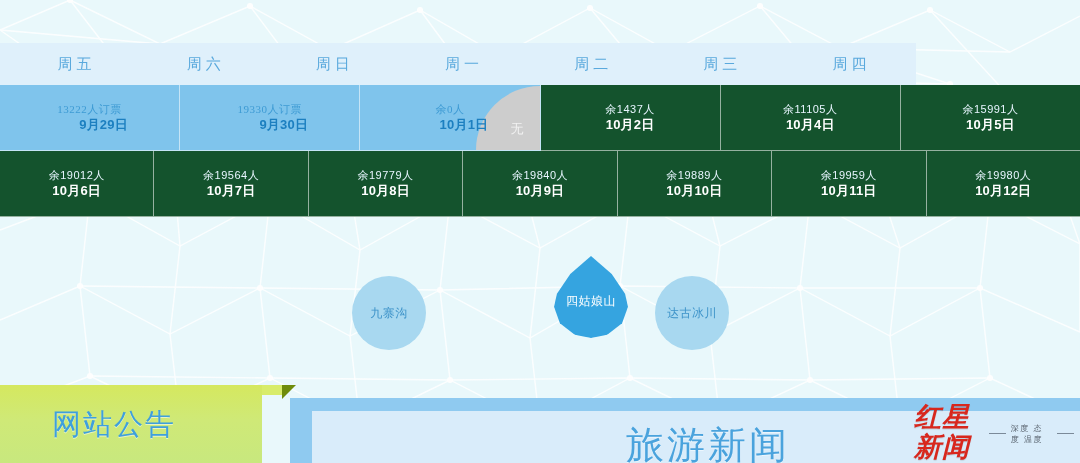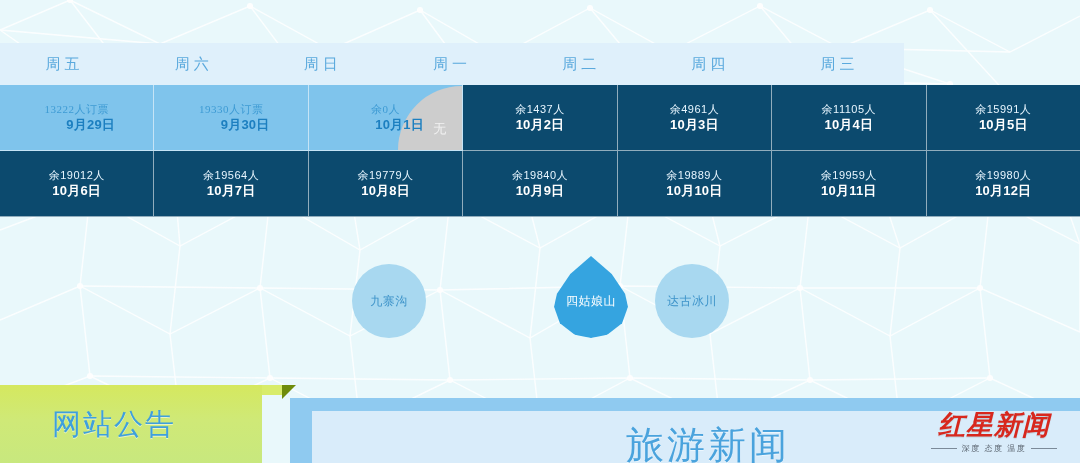--- a/index.html
+++ b/index.html
@@ -20,39 +20,39 @@
   .title{
     position:absolute;left:8px;top:12px;
     font-size:15px;font-weight:bold;color:#f5831f;
     letter-spacing:.3px;white-space:nowrap;
     text-shadow:0 0 1px rgba(245,131,31,.35);
   }
 
   
   .calendar{position:absolute;left:0;top:43px;width:1080px;}
   .cal-head{
-    display:flex;width:904px;height:42px;background:#dff0fb;
+    display:flex;width:904px;height:42px;background:#dff0fb;padding-left:12px;
   }
   .cal-head .hcell{
     flex:1 1 0;display:flex;align-items:center;justify-content:center;
     font-size:15px;color:#5aa9dd;letter-spacing:4px;
     font-family:"Liberation Serif","DejaVu Serif",serif;
   }
   .cal-body{width:1080px;}
   .cal-row{display:flex;width:1080px;height:66px;}
   .cell{
     flex:1 1 0;position:relative;overflow:hidden;
     display:flex;flex-direction:column;align-items:center;justify-content:center;
     box-sizing:border-box;
     border-right:1px solid rgba(255,255,255,.55);
     border-bottom:1px solid rgba(255,255,255,.55);
   }
   .cell:last-child{border-right:none;}
   .cell.past{background:#7fc4ec;}
-  .cell.open{background:#0c4a6e;}
+  .cell.open{background:#14532d;}
   .cell .remain{
     font-size:11px;line-height:15px;letter-spacing:.5px;
     position:relative;z-index:2;
   }
   .cell .date{
     font-size:13px;font-weight:bold;line-height:16px;letter-spacing:.2px;
     position:relative;z-index:2;
   }
   .cell.past .remain{color:#3e9bd4;font-family:Liberation Serif, serif;}
   .cell.past .date{color:#1c7fc0;margin-left:28px;}
@@ -69,21 +69,21 @@
   .soldout span{
     position:absolute;right:16px;bottom:12px;
     font-size:13px;color:#f2f2f2;
   }
 
   
   .spots{
     position:absolute;left:0;top:256px;width:1080px;height:100px;
   }
   .spot{
-    position:absolute;top:8px;width:74px;height:74px;
+    position:absolute;top:20px;width:74px;height:74px;
     display:flex;align-items:center;justify-content:center;
     font-size:12px;letter-spacing:.5px;
   }
   .spot .bubble{
     position:absolute;inset:0;background:#a8d8f0;border-radius:50%;
   }
   .spot .lbl{position:relative;z-index:2;color:#3d93c9;}
   .spot.active{top:0;height:82px;}
   .spot.active .drop{
     position:absolute;left:50%;top:0;width:74px;height:82px;
@@ -126,21 +126,21 @@
   .news .ntxt{
     position:absolute;left:336px;top:22px;
     font-size:38px;color:#4aa3dd;letter-spacing:3px;
     font-family:"Liberation Serif","DejaVu Serif",serif;
     text-shadow:0 1px 0 rgba(255,255,255,.5);
   }
 
   
   .logo{
     position:absolute;right:6px;top:404px;width:160px;height:56px;
-    display:flex;flex-direction:column;align-items:center;justify-content:center;
+    display:flex;align-items:center;justify-content:center;
   }
   .logo .brand{
     font-size:27px;font-weight:bold;color:#d8271d;letter-spacing:1px;
     font-family:"Liberation Serif","DejaVu Serif",serif;
     font-style:italic;
     line-height:30px;
     text-shadow:0 1px 1px rgba(0,0,0,.12);
   }
   .logo .tagwrap{
     display:flex;align-items:center;gap:5px;margin-top:3px;
@@ -215,22 +215,22 @@
   </svg>
 
 
   <div class="calendar">
     <div class="cal-head" id="cal-head">
         <div class="hcell">周五</div>
         <div class="hcell">周六</div>
         <div class="hcell">周日</div>
         <div class="hcell">周一</div>
         <div class="hcell">周二</div>
+        <div class="hcell">周三</div>
         <div class="hcell">周四</div>
-        <div class="hcell">周三</div>
       </div>
     <div class="cal-body" id="cal-body">
         <div class="cal-row">
           <div class="cell past">
             <div class="remain">13222人订票</div>
             <div class="date">9月29日</div>
           </div>
           <div class="cell past">
             <div class="remain">19330人订票</div>
             <div class="date">9月30日</div>
@@ -238,24 +238,20 @@
           <div class="cell past">
             <div class="soldout">
               <span>无</span>
             </div>
             <div class="remain">余0人</div>
             <div class="date">10月1日</div>
           </div>
           <div class="cell open">
             <div class="remain">余1437人</div>
             <div class="date">10月2日</div>
-          </div>
-          <div class="cell open">
-            <div class="remain">余4961人</div>
-            <div class="date">10月3日</div>
           </div>
           <div class="cell open">
             <div class="remain">余11105人</div>
             <div class="date">10月4日</div>
           </div>
           <div class="cell open">
             <div class="remain">余15991人</div>
             <div class="date">10月5日</div>
           </div>
         </div>

